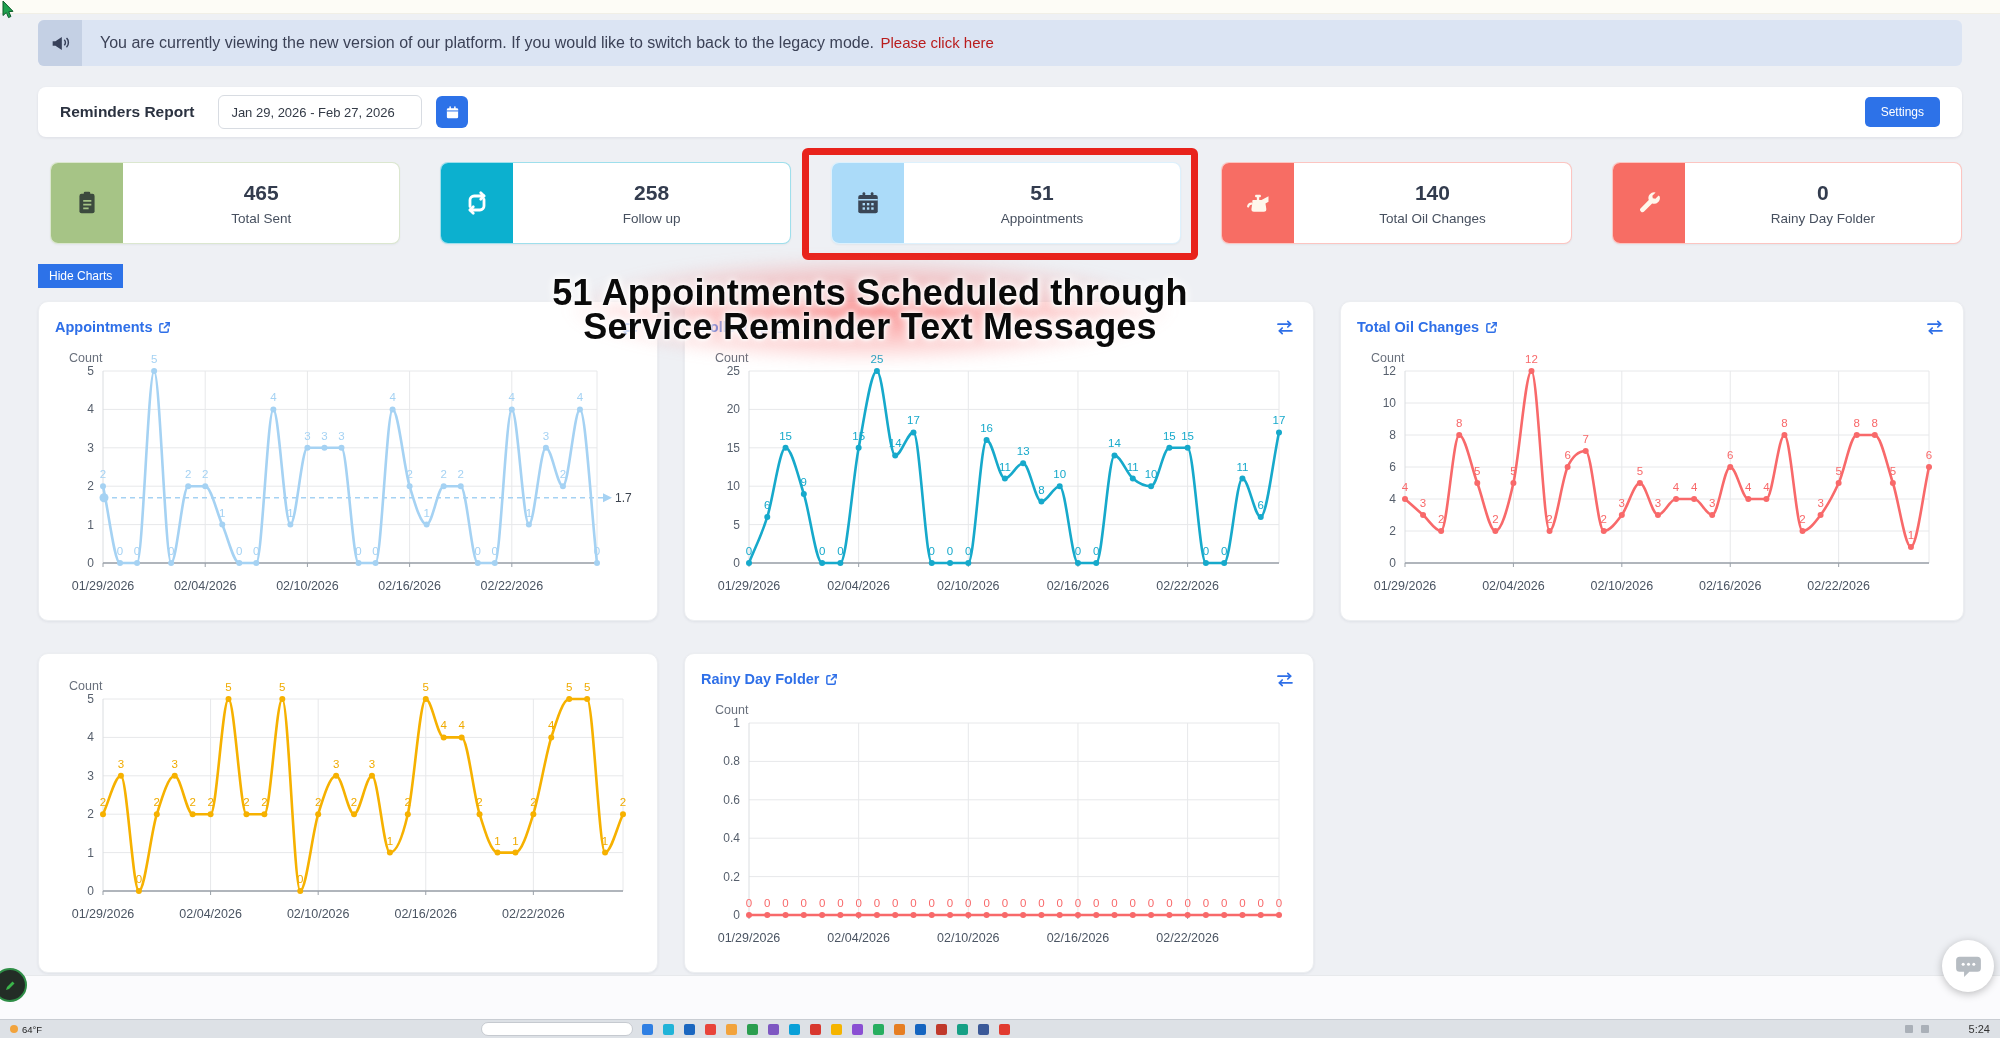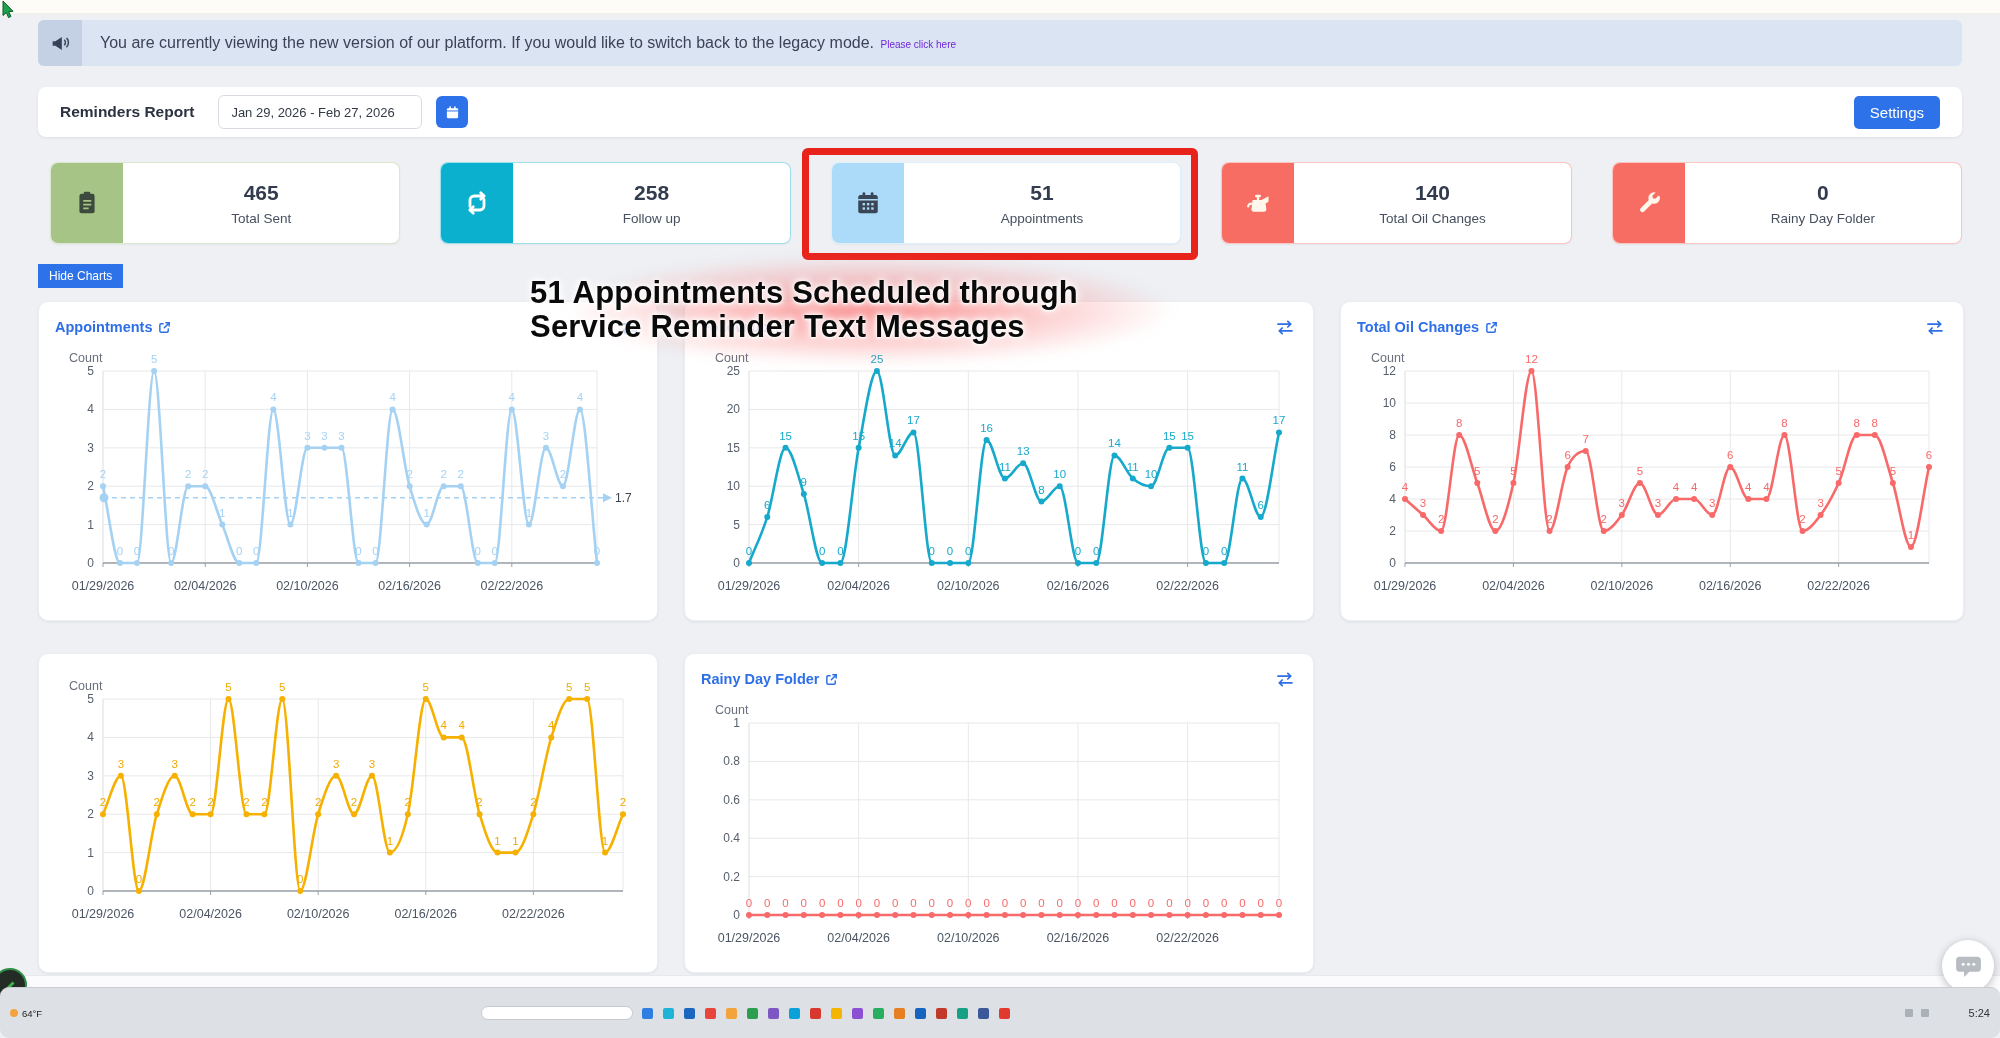--- a/index.html
+++ b/index.html
@@ -5,34 +5,34 @@
   html,body{margin:0;padding:0;width:2000px;height:1038px;overflow:hidden;
     font-family:"Liberation Sans",sans-serif;background:#eef0f4;position:relative;}
   .top-strip{height:13px;background:#fdfcf6;border-bottom:1px solid #f1efe6;}
   .cursor{position:absolute;top:1px;left:2px;z-index:90;}
   .main{padding:0 38px;}
   
   .banner{margin-top:6px;height:46px;background:#dbe4f3;border-radius:6px;
     display:flex;align-items:center;gap:18px;overflow:hidden;}
   .banner-icon{width:44px;height:46px;background:#c4d0e4;display:flex;align-items:center;justify-content:center;flex:0 0 44px;}
   .banner-text{font-size:16px;color:#3c4257;}
-  .banner-link{font-size:10px;color:#6d28d9;cursor:pointer;margin-left:2px;}
+  .banner-link{font-size:15px;color:#b91c1c;cursor:pointer;margin-left:2px;}
   
   .header-card{margin-top:21px;height:50px;background:#fff;border-radius:8px;
     box-shadow:0 1px 3px rgba(20,30,60,.08);display:flex;align-items:center;padding:0 22px;gap:14px;}
   .page-title{font-size:15.5px;font-weight:bold;color:#2b3240;margin-right:10px;}
   .date-input{width:178px;height:32px;border:1px solid #d8dce2;border-radius:6px;padding:0 12px;
     font-size:13px;color:#333a46;background:#fff;font-family:"Liberation Sans",sans-serif;}
   .cal-btn{width:32px;height:32px;background:#2d72e8;border:none;border-radius:6px;
     display:flex;align-items:center;justify-content:center;cursor:pointer;}
   .select{min-width:250px;height:32px;border:1px solid #d8dce2;border-radius:6px;background:#fff;
     display:flex;align-items:center;justify-content:space-between;padding:0 12px;font-size:13px;color:#333a46;cursor:pointer;}
   .caret{width:0;height:0;border-left:5px solid transparent;border-right:5px solid transparent;border-top:6px solid #444;}
   .spacer{flex:1;}
-  .settings-btn{background:#2d72e8;color:#fff;border:none;border-radius:5px;padding:8px 16px;font-size:15px;cursor:pointer;}
+  .settings-btn{background:#2d72e8;color:#fff;border:none;border-radius:5px;padding:8px 16px;font-size:12px;cursor:pointer;}
   
   .stats-row{margin-top:25px;display:flex;gap:28px;}
   .stat-wrap{flex:1;position:relative;padding-left:12px;}
   .stat-card{height:80px;background:#fff;border:1px solid #e3e6ea;border-radius:8px;display:flex;overflow:hidden;
     box-shadow:0 1px 2px rgba(20,30,60,.05);cursor:pointer;}
   .stat-icon{width:72px;flex:0 0 72px;display:flex;align-items:center;justify-content:center;}
   .stat-body{flex:1;display:flex;flex-direction:column;align-items:center;justify-content:center;gap:6px;}
   .stat-value{font-size:21px;font-weight:bold;color:#333c4e;}
   .stat-label{font-size:13.5px;color:#47505f;}
   .highlight-frame{position:absolute;top:-14px;left:-17px;right:-17px;bottom:-16px;
@@ -43,33 +43,33 @@
   
   .charts-row{display:flex;gap:26px;margin-top:13px;}
   .charts-row.second{margin-top:32px;}
   .chart-panel{background:#fff;border:1px solid #eceef1;border-radius:10px;box-shadow:0 1px 3px rgba(20,30,60,.07);
     height:320px;padding:13px 16px 6px 16px;box-sizing:border-box;position:relative;}
   .panel-head{display:flex;align-items:center;justify-content:space-between;height:24px;}
   .panel-title{display:flex;align-items:center;gap:6px;font-size:14.5px;font-weight:bold;color:#2e6fe8;cursor:pointer;}
   .swap-btn{background:none;border:none;cursor:pointer;padding:2px;display:flex;}
   .chart-svg{display:block;margin-top:8px;}
   
-  .annotation{position:absolute;top:276px;left:530px;width:680px;text-align:left;z-index:30;pointer-events:none;
-    font-size:31px;line-height:34px;font-weight:bold;color:#0a0a0a;letter-spacing:.2px;
+  .annotation{position:absolute;top:276px;left:530px;width:680px;text-align:center;z-index:30;pointer-events:none;
+    font-size:36px;line-height:34px;font-weight:bold;color:#0a0a0a;letter-spacing:.2px;
     text-shadow:0 0 4px #fff,0 0 8px #fff,0 0 12px #fff,0 1px 2px #fff;}
   .annotation::before{content:'';position:absolute;inset:-28px -46px;z-index:-1;filter:blur(6px);
     background:radial-gradient(ellipse 55% 62% at 50% 50%,rgba(248,116,116,.8),rgba(248,116,116,0) 72%);}
   
   .bottom-strip{position:absolute;left:0;right:0;bottom:18px;height:44px;background:#fbfbfd;border-top:1px solid #e7e9ec;}
   .edit-badge{position:absolute;left:-7px;bottom:36px;width:30px;height:30px;border-radius:50%;
     background:#232d26;border:2px solid #2e8d46;display:flex;align-items:center;justify-content:center;cursor:pointer;z-index:40;}
   .chat-btn{position:absolute;right:6px;bottom:46px;width:52px;height:52px;border-radius:50%;background:#fff;
     box-shadow:0 2px 8px rgba(0,0,0,.25);display:flex;align-items:center;justify-content:center;cursor:pointer;z-index:40;border:none;}
   .taskbar{position:absolute;left:0;right:0;bottom:0;height:18px;background:#dde1e6;border-top:1px solid #c9cdd3;
-    display:flex;align-items:center;gap:9px;padding:16px 10px;overflow:hidden;z-index:50;border-radius:9px;}
+    display:flex;align-items:center;gap:9px;padding:0 10px;overflow:hidden;z-index:50;}
   .weather{font-size:9.5px;color:#222;display:flex;align-items:center;gap:4px;white-space:nowrap;}
   .weather::before{content:'';width:8px;height:8px;border-radius:50%;background:#f2a33c;display:inline-block;}
   .tb-search{width:150px;height:12px;background:#fff;border:1px solid #c6cad0;border-radius:7px;margin-left:430px;}
   .tb-icons{display:flex;gap:10px;align-items:center;}
   .tb-icon{width:11px;height:11px;border-radius:2px;display:inline-block;}
   .tray{margin-left:auto;display:flex;align-items:center;gap:8px;}
   .tray-time{font-size:11px;color:#333;margin-left:32px;}
   .tray-sq{width:8px;height:8px;background:#aab0b8;border-radius:1px;}
 </style>
 </head>

